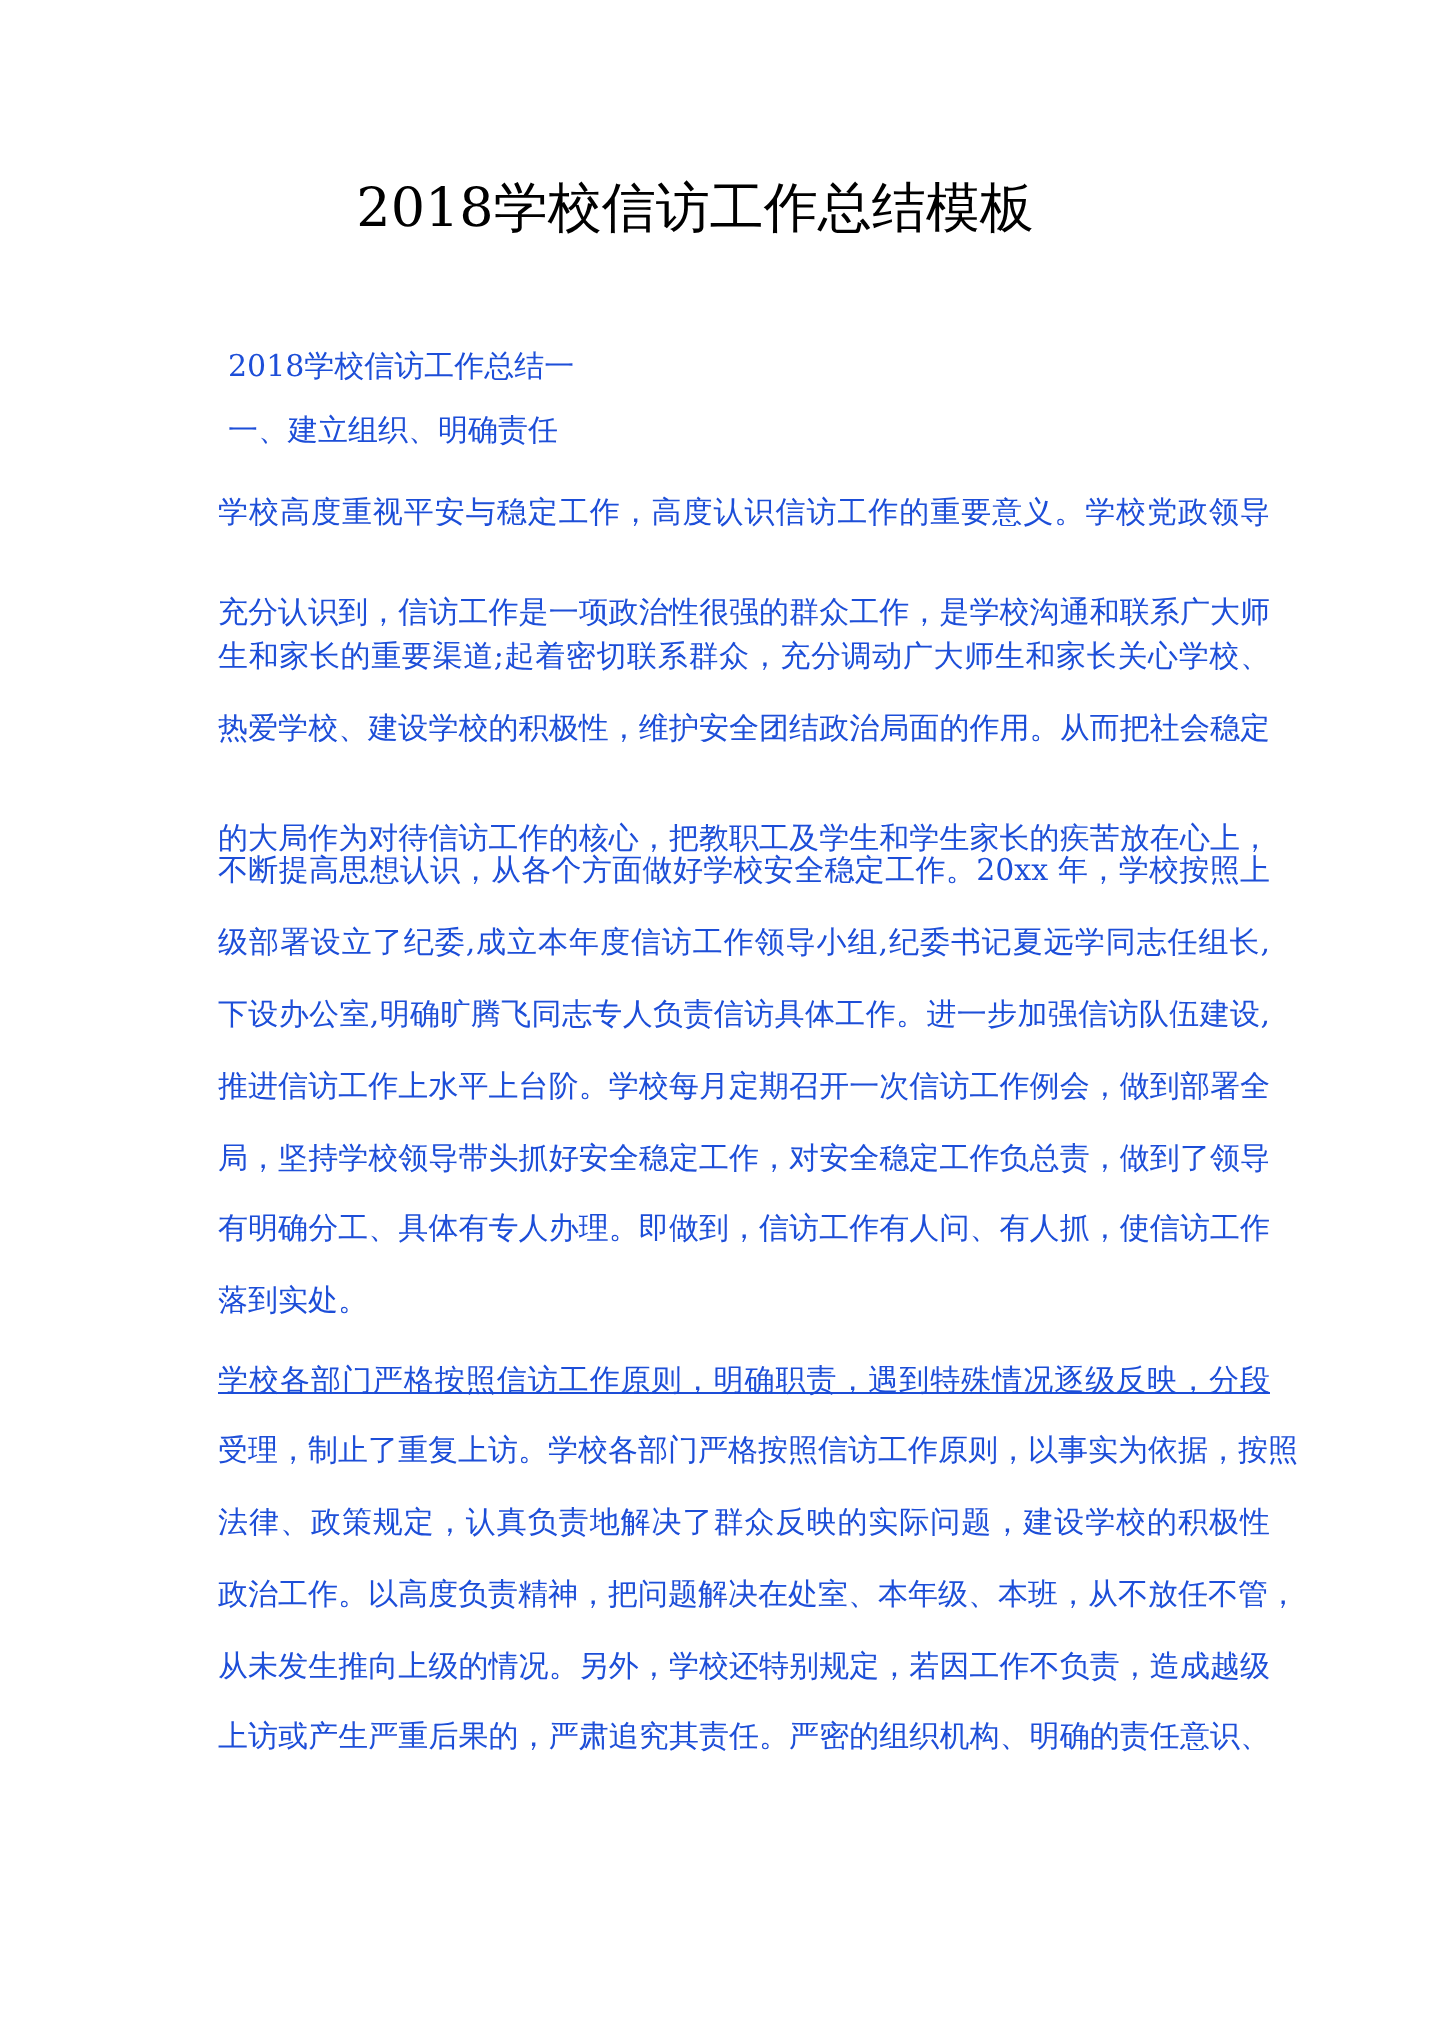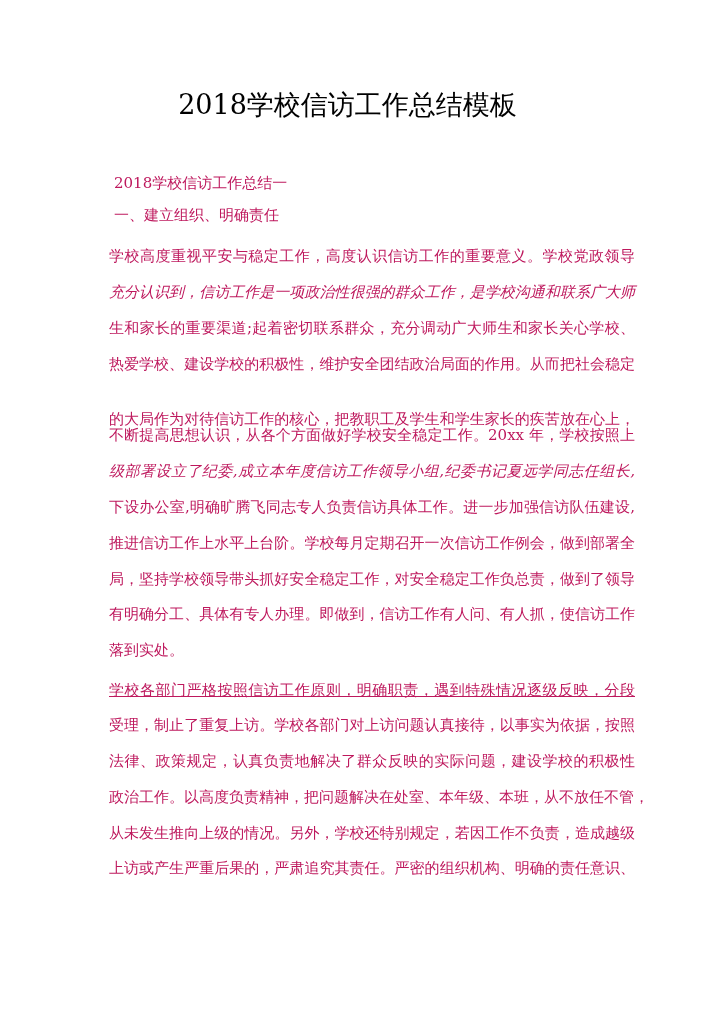--- a/index.html
+++ b/index.html
@@ -1,47 +1,47 @@
 <!DOCTYPE html>
 <html><head>
 <meta charset="utf-8">
 <style>
   html, body { margin:0; padding:0; background:#ffffff; }
   body { width:721px; height:1020px; position:relative; overflow:hidden;
          font-family: "DejaVu Serif", "Liberation Serif", serif; color:#111; }
   .title { position:absolute; left:0; width:695px; top:88px; text-align:center;
            font-size:27px; line-height:34px; color:#000; }
-  .line { position:absolute; left:109px; font-size:15px; line-height:20px; white-space:nowrap; color:#be185d; }
+  .line { position:absolute; left:109px; font-size:15px; line-height:20px; white-space:nowrap; color:#1d4ed8; }
   .just { width:526px; text-align-last:justify; text-align:justify; }
 </style>
 </head>
 <body>
 
 <div>
   <div class="title">2018学校信访工作总结模板</div>
 
   <div class="line" style="top:173px;left:114px;">2018学校信访工作总结一</div>
   <div class="line" style="top:205px;left:114px;">一、建立组织、明确责任</div>
 
   <div>
     <div class="line just" style="top:246px;"> 学校高度重视平安与稳定工作，高度认识信访工作的重要意义。学校党政领导</div>
-    <div class="line just" style="top:282px;font-style:italic;">充分认识到，信访工作是一项政治性很强的群众工作，是学校沟通和联系广大师</div>
+    <div class="line just" style="top:296px;">充分认识到，信访工作是一项政治性很强的群众工作，是学校沟通和联系广大师</div>
     <div class="line just" style="top:318px;">生和家长的重要渠道;起着密切联系群众，充分调动广大师生和家长关心学校、</div>
     <div class="line just" style="top:354px;">热爱学校、建设学校的积极性，维护安全团结政治局面的作用。从而把社会稳定</div>
     <div class="line just" style="top:389px;margin-top:20px;">的大局作为对待信访工作的核心，把教职工及学生和学生家长的疾苦放在心上，</div>
     <div class="line just" style="top:425px;">不断提高思想认识，从各个方面做好学校安全稳定工作。20xx 年，学校按照上</div>
-    <div class="line just" style="top:461px;font-style:italic;">级部署设立了纪委,成立本年度信访工作领导小组,纪委书记夏远学同志任组长,</div>
+    <div class="line just" style="top:461px;">级部署设立了纪委,成立本年度信访工作领导小组,纪委书记夏远学同志任组长,</div>
     <div class="line just" style="top:497px;">下设办公室,明确旷腾飞同志专人负责信访具体工作。进一步加强信访队伍建设,</div>
     <div class="line just" style="top:533px;">推进信访工作上水平上台阶。学校每月定期召开一次信访工作例会，做到部署全</div>
     <div class="line just" style="top:569px;">局，坚持学校领导带头抓好安全稳定工作，对安全稳定工作负总责，做到了领导</div>
     <div class="line just" style="top:604px;">有明确分工、具体有专人办理。即做到，信访工作有人问、有人抓，使信访工作</div>
     <div class="line" style="top:640px;">落到实处。</div>
   </div>
 
   <div>
     <div class="line just" style="top:680px;text-decoration:underline;"> 学校各部门严格按照信访工作原则，明确职责，遇到特殊情况逐级反映，分段</div>
-    <div class="line just" style="top:715px;">受理，制止了重复上访。学校各部门对上访问题认真接待，以事实为依据，按照</div>
+    <div class="line just" style="top:715px;">受理，制止了重复上访。学校各部门严格按照信访工作原则，以事实为依据，按照</div>
     <div class="line just" style="top:751px;">法律、政策规定，认真负责地解决了群众反映的实际问题，建设学校的积极性</div>
     <div class="line just" style="top:787px;">政治工作。以高度负责精神，把问题解决在处室、本年级、本班，从不放任不管，</div>
     <div class="line just" style="top:823px;">从未发生推向上级的情况。另外，学校还特别规定，若因工作不负责，造成越级</div>
     <div class="line just" style="top:858px;">上访或产生严重后果的，严肃追究其责任。严密的组织机构、明确的责任意识、</div>
   </div>
 </div>
 
 </body></html>

